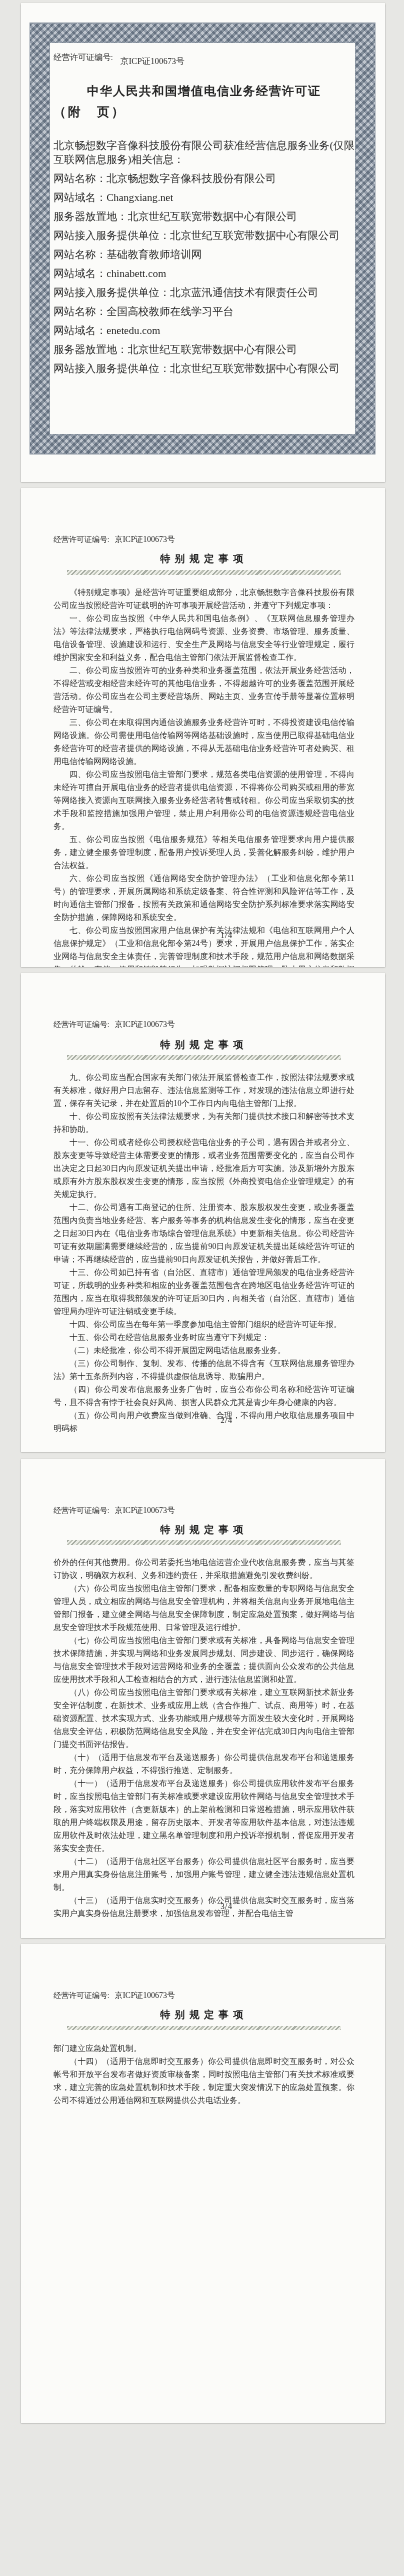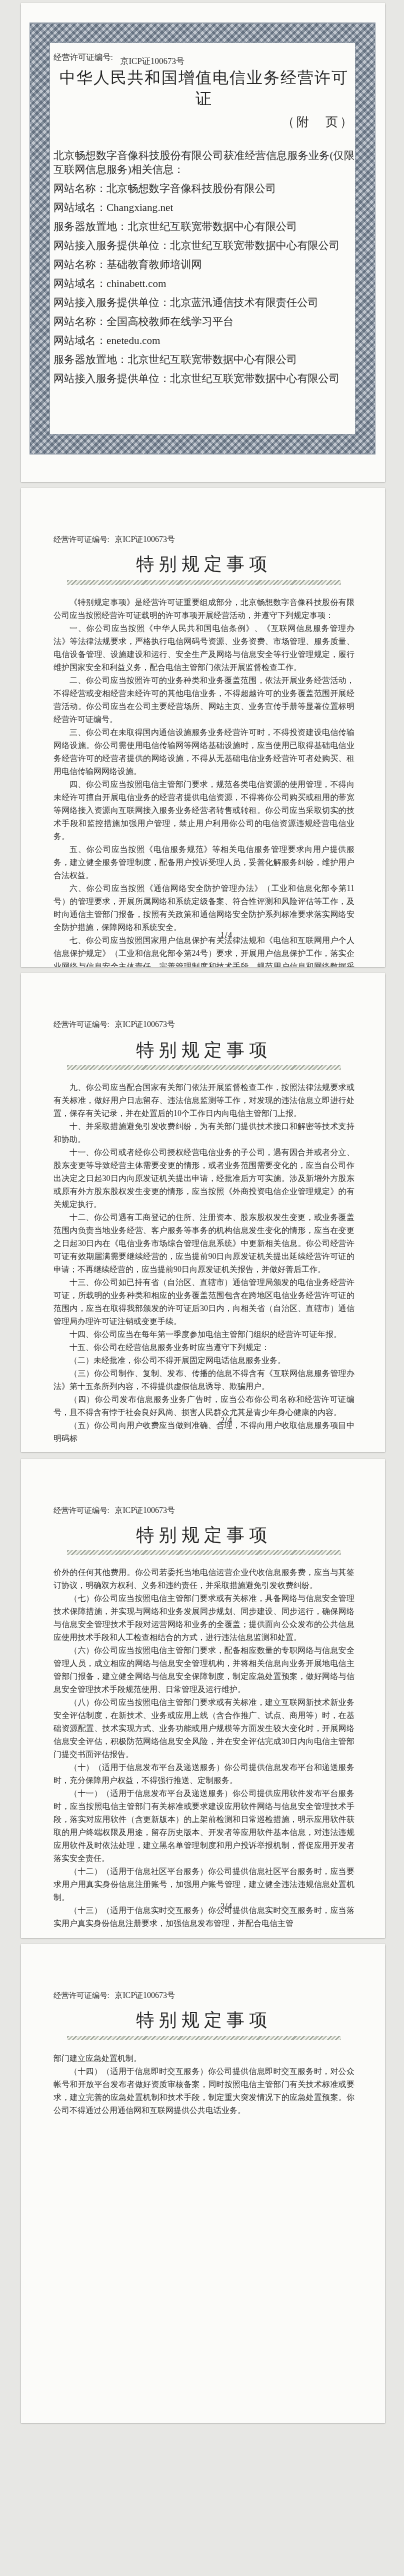--- a/index.html
+++ b/index.html
@@ -41,44 +41,44 @@
     background:#fbfbf9;
     box-shadow:0 0 0 0.5px #8b95a1;
   }
   .cert-content{
     position:absolute;
     top:49px;left:33px;right:30px;
   }
   .cert-lic{font-size:8.2px;white-space:nowrap;}
   .cert-lic .lic-value{margin-left:7.2px;position:relative;top:3.6px;font-size:8.5px;}
   .cert-title{
-    margin-top:4px;
+    margin-top:19px;
     text-align:center;
-    font-size:16px;
-    font-weight:normal;
+    font-size:12px;
+    font-weight:bold;
     letter-spacing:1px;
   }
   .cert-sub{
     margin-top:4.1px;
-    text-align:right;
+    text-align:left;
     font-size:12.4px;
-    font-weight:normal;
+    font-weight:bold;
     letter-spacing:2.1px;
   }
   .cert-body{margin-top:17.5px;font-size:10.6px;line-height:14.4px;text-align:justify;}
   .cert-body p{margin:0 0 4.6px 0;}
   
   .terms-content{padding:46px 30px 0 33px;}
   .terms-lic{font-size:7.7px;white-space:nowrap;}
   .terms-lic .lic-value{margin-left:5.2px;font-size:8px;}
   .terms-title{
     margin-top:7.2px;
     text-align:center;
-    font-size:18px;
-    font-weight:normal;
+    font-size:10px;
+    font-weight:bold;
     letter-spacing:4.6px;
   }
   .zigzag{
     width:274px;
     height:4.6px;
     margin:3.6px auto 0 auto;
     background:
       repeating-linear-gradient(135deg,#9aa096 0 1.5px,#e6e8e0 1.5px 3.1px,#b4b9ad 3.1px 4.6px,#eef0e8 4.6px 6.2px);
     opacity:.85;
   }
@@ -152,21 +152,21 @@
 
   <section class="page">
     <div class="terms-content">
       <div class="terms-lic">
         <span class="lic-label">经营许可证编号:</span><span class="lic-value">京ICP证100673号</span>
       </div>
       <div class="terms-title">特别规定事项</div>
       <div class="zigzag"></div>
       <div class="terms-body">
           <p>九、你公司应当配合国家有关部门依法开展监督检查工作，按照法律法规要求或有关标准，做好用户日志留存、违法信息监测等工作，对发现的违法信息立即进行处置，保存有关记录，并在处置后的10个工作日内向电信主管部门上报。</p>
-          <p>十、并采取措施避免引发收费纠纷，为有关部门提供技术接口和解密等技术支持和协助。</p>
+          <p>十、你公司应按照有关法律法规要求，为有关部门提供技术接口和解密等技术支持和协助。</p>
           <p>十一、你公司或者经你公司授权经营电信业务的子公司，遇有因合并或者分立、股东变更等导致经营主体需要变更的情形，或者业务范围需要变化的，应当自公司作出决定之日起30日内向原发证机关提出申请，经批准后方可实施。涉及新增外方股东或原有外方股东股权发生变更的情形，应当按照《外商投资电信企业管理规定》的有关规定执行。</p>
           <p>十二、你公司遇有工商登记的住所、注册资本、股东股权发生变更，或业务覆盖范围内负责当地业务经营、客户服务等事务的机构信息发生变化的情形，应当在变更之日起30日内在《电信业务市场综合管理信息系统》中更新相关信息。你公司经营许可证有效期届满需要继续经营的，应当提前90日向原发证机关提出延续经营许可证的申请；不再继续经营的，应当提前90日向原发证机关报告，并做好善后工作。</p>
           <p>十三、你公司如已持有省（自治区、直辖市）通信管理局颁发的电信业务经营许可证，所载明的业务种类和相应的业务覆盖范围包含在跨地区电信业务经营许可证的范围内，应当在取得我部颁发的许可证后30日内，向相关省（自治区、直辖市）通信管理局办理许可证注销或变更手续。</p>
           <p>十四、你公司应当在每年第一季度参加电信主管部门组织的经营许可证年报。</p>
           <p>十五、你公司在经营信息服务业务时应当遵守下列规定：</p>
           <p>（二）未经批准，你公司不得开展固定网电话信息服务业务。</p>
           <p>（三）你公司制作、复制、发布、传播的信息不得含有《互联网信息服务管理办法》第十五条所列内容，不得提供虚假信息诱导、欺骗用户。</p>
           <p>（四）你公司发布信息服务业务广告时，应当公布你公司名称和经营许可证编号，且不得含有悖于社会良好风尚、损害人民群众尤其是青少年身心健康的内容。</p>
           <p>（五）你公司向用户收费应当做到准确、合理，不得向用户收取信息服务项目中明码标</p>
         </div>
@@ -176,22 +176,22 @@
 
   <section class="page">
     <div class="terms-content">
       <div class="terms-lic">
         <span class="lic-label">经营许可证编号:</span><span class="lic-value">京ICP证100673号</span>
       </div>
       <div class="terms-title">特别规定事项</div>
       <div class="zigzag"></div>
       <div class="terms-body">
           <p class="noindent">价外的任何其他费用。你公司若委托当地电信运营企业代收信息服务费，应当与其签订协议，明确双方权利、义务和违约责任，并采取措施避免引发收费纠纷。</p>
+          <p>（六）你公司应当按照电信主管部门要求，配备相应数量的专职网络与信息安全管理人员，成立相应的网络与信息安全管理机构，并将相关信息向业务开展地电信主管部门报备，建立健全网络与信息安全保障制度，制定应急处置预案，做好网络与信息安全管理技术手段规范使用、日常管理及运行维护。</p>
           <p>（七）你公司应当按照电信主管部门要求或有关标准，具备网络与信息安全管理技术保障措施，并实现与网络和业务发展同步规划、同步建设、同步运行，确保网络与信息安全管理技术手段对运营网络和业务的全覆盖；提供面向公众发布的公共信息应使用技术手段和人工检查相结合的方式，进行违法信息监测和处置。</p>
-          <p>（六）你公司应当按照电信主管部门要求，配备相应数量的专职网络与信息安全管理人员，成立相应的网络与信息安全管理机构，并将相关信息向业务开展地电信主管部门报备，建立健全网络与信息安全保障制度，制定应急处置预案，做好网络与信息安全管理技术手段规范使用、日常管理及运行维护。</p>
           <p>（八）你公司应当按照电信主管部门要求或有关标准，建立互联网新技术新业务安全评估制度，在新技术、业务或应用上线（含合作推广、试点、商用等）时，在基础资源配置、技术实现方式、业务功能或用户规模等方面发生较大变化时，开展网络信息安全评估，积极防范网络信息安全风险，并在安全评估完成30日内向电信主管部门提交书面评估报告。</p>
           <p>（十）（适用于信息发布平台及递送服务）你公司提供信息发布平台和递送服务时，充分保障用户权益，不得强行推送、定制服务。</p>
           <p>（十一）（适用于信息发布平台及递送服务）你公司提供应用软件发布平台服务时，应当按照电信主管部门有关标准或要求建设应用软件网络与信息安全管理技术手段，落实对应用软件（含更新版本）的上架前检测和日常巡检措施，明示应用软件获取的用户终端权限及用途，留存历史版本、开发者等应用软件基本信息，对违法违规应用软件及时依法处理，建立黑名单管理制度和用户投诉举报机制，督促应用开发者落实安全责任。</p>
           <p>（十二）（适用于信息社区平台服务）你公司提供信息社区平台服务时，应当要求用户用真实身份信息注册账号，加强用户账号管理，建立健全违法违规信息处置机制。</p>
           <p>（十三）（适用于信息实时交互服务）你公司提供信息实时交互服务时，应当落实用户真实身份信息注册要求，加强信息发布管理，并配合电信主管</p>
         </div>
     </div>
     <div class="page-num">3/4</div>
   </section>
 

